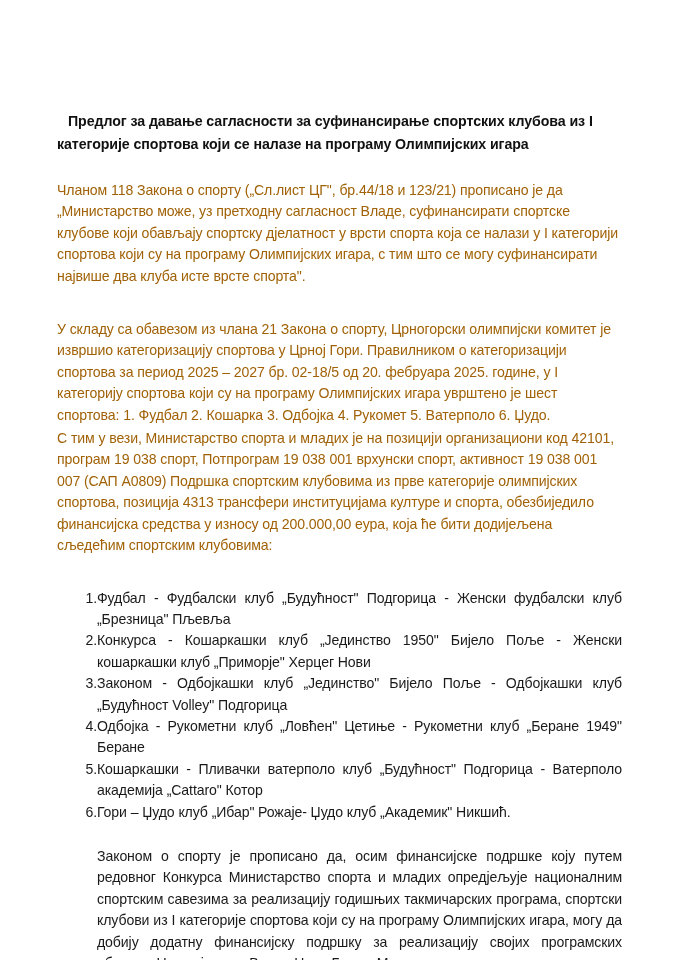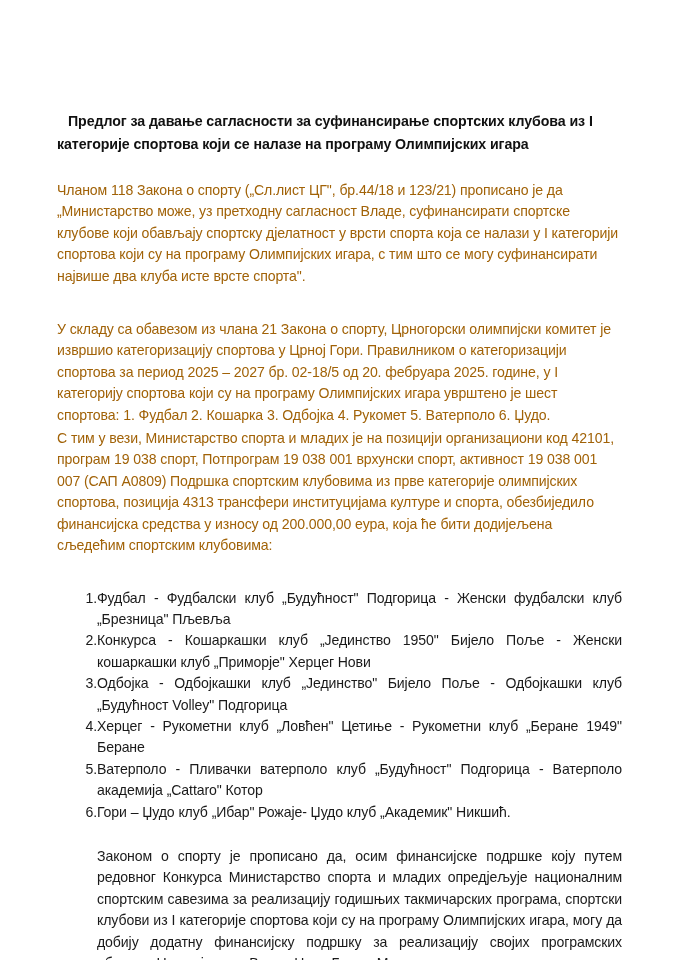--- a/index.html
+++ b/index.html
@@ -117,27 +117,27 @@
     <p class="para para--third">С тим у вези, Министарство спорта и младих је на позицији организациони код 42101, програм 19 038 спорт, Потпрограм 19 038 001 врхунски спорт,  активност 19 038 001 007 (САП А0809) Подршка спортским клубовима из прве категорије олимпијских спортова, позиција 4313 трансфери институцијама културе и спорта, обезбиједило финансијска средства у износу од 200.000,00 еура, која ће бити додијељена сљедећим спортским клубовима:</p>
 
     <ol class="club-list">
       <li class="club-item">
         <span class="num">1.</span><span class="sport">Фудбал</span><span class="clubs"> - Фудбалски клуб „Будућност" Подгорица - Женски фудбалски клуб „Брезница" Пљевља</span>
       </li>
       <li class="club-item">
         <span class="num">2.</span><span class="sport">Конкурса</span><span class="clubs"> - Кошаркашки клуб „Јединство 1950" Бијело Поље - Женски кошаркашки клуб „Приморје" Херцег Нови</span>
       </li>
       <li class="club-item">
-        <span class="num">3.</span><span class="sport">Одбојка</span><span class="clubs"> - Одбојкашки клуб „Јединство" Бијело Поље - Одбојкашки клуб „Будућност Volley" Подгорица</span>
+        <span class="num">3.</span><span class="sport">Законом</span><span class="clubs"> - Одбојкашки клуб „Јединство" Бијело Поље - Одбојкашки клуб „Будућност Volley" Подгорица</span>
       </li>
       <li class="club-item">
-        <span class="num">4.</span><span class="sport">Херцег</span><span class="clubs"> - Рукометни клуб „Ловћен" Цетиње - Рукометни клуб „Беране 1949" Беране</span>
+        <span class="num">4.</span><span class="sport">Одбојка</span><span class="clubs"> - Рукометни клуб „Ловћен" Цетиње - Рукометни клуб „Беране 1949" Беране</span>
       </li>
       <li class="club-item">
-        <span class="num">5.</span><span class="sport">Ватерполо</span><span class="clubs"> - Пливачки ватерполо клуб „Будућност" Подгорица -  Ватерполо академија „Cattaro" Котор</span>
+        <span class="num">5.</span><span class="sport">Кошаркашки</span><span class="clubs"> - Пливачки ватерполо клуб „Будућност" Подгорица -  Ватерполо академија „Cattaro" Котор</span>
       </li>
       <li class="club-item">
         <span class="num">6.</span><span class="sport">Гори</span><span class="clubs"> – Џудо клуб „Ибар" Рожаје- Џудо клуб „Академик" Никшић.</span>
       </li>
     </ol>
 
     <p class="para--closing">Законом о спорту је прописано да, осим финансијске подршке коју путем редовног Конкурса Министарство спорта и младих опредјељује националним спортским савезима за реализацију годишњих такмичарских програма, спортски клубови из I категорије спортова који су на програму Олимпијских игара, могу да добију додатну финансијску подршку за реализацију својих програмских обавеза. На овај начин Влада Црне Горе – Министарство спорта</p>
 
   </div>
 </div>

